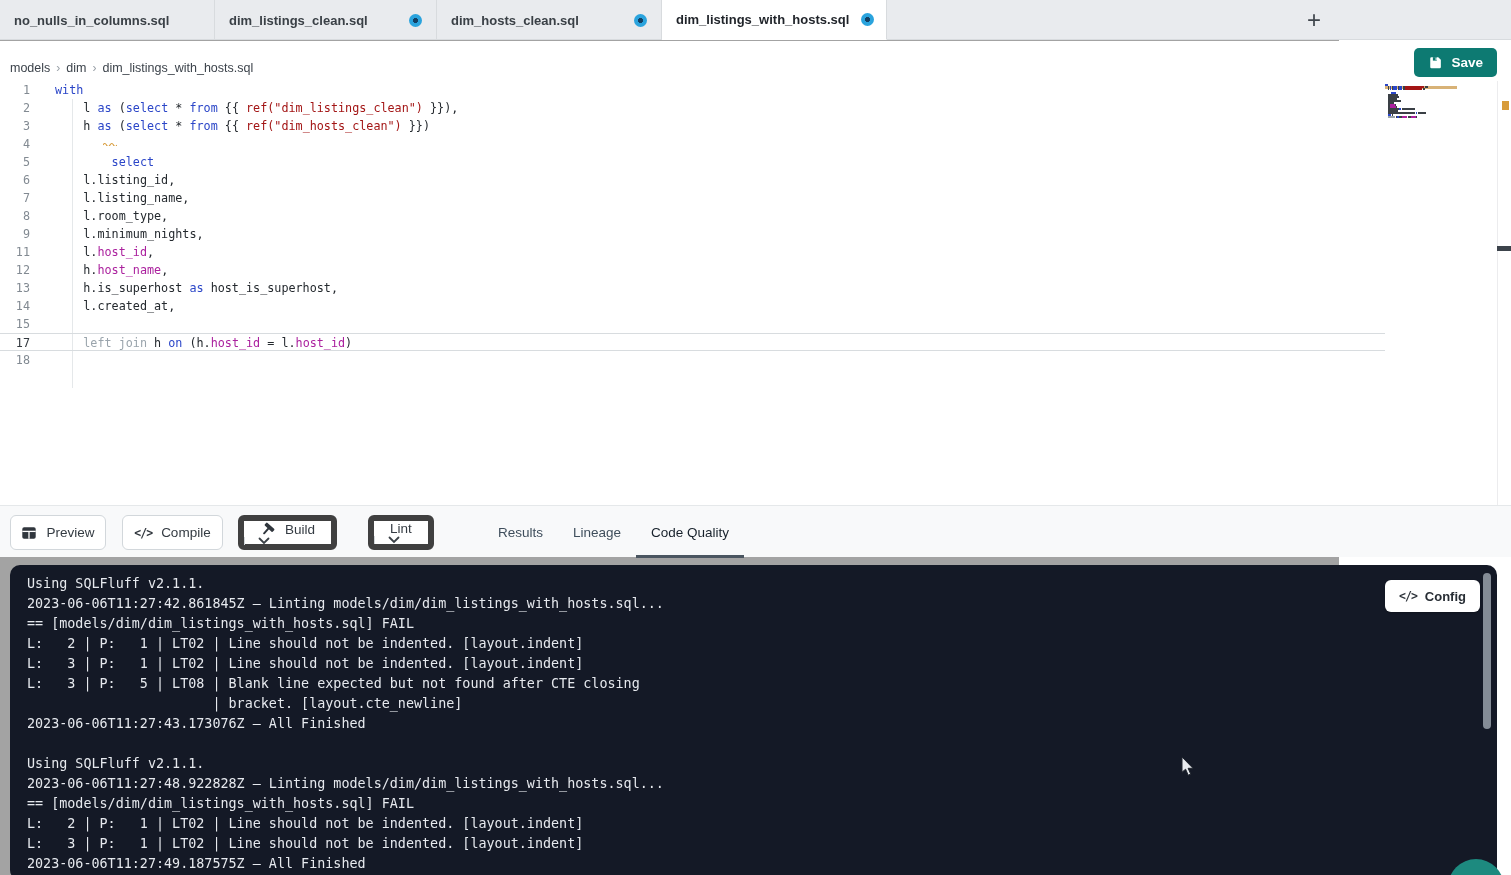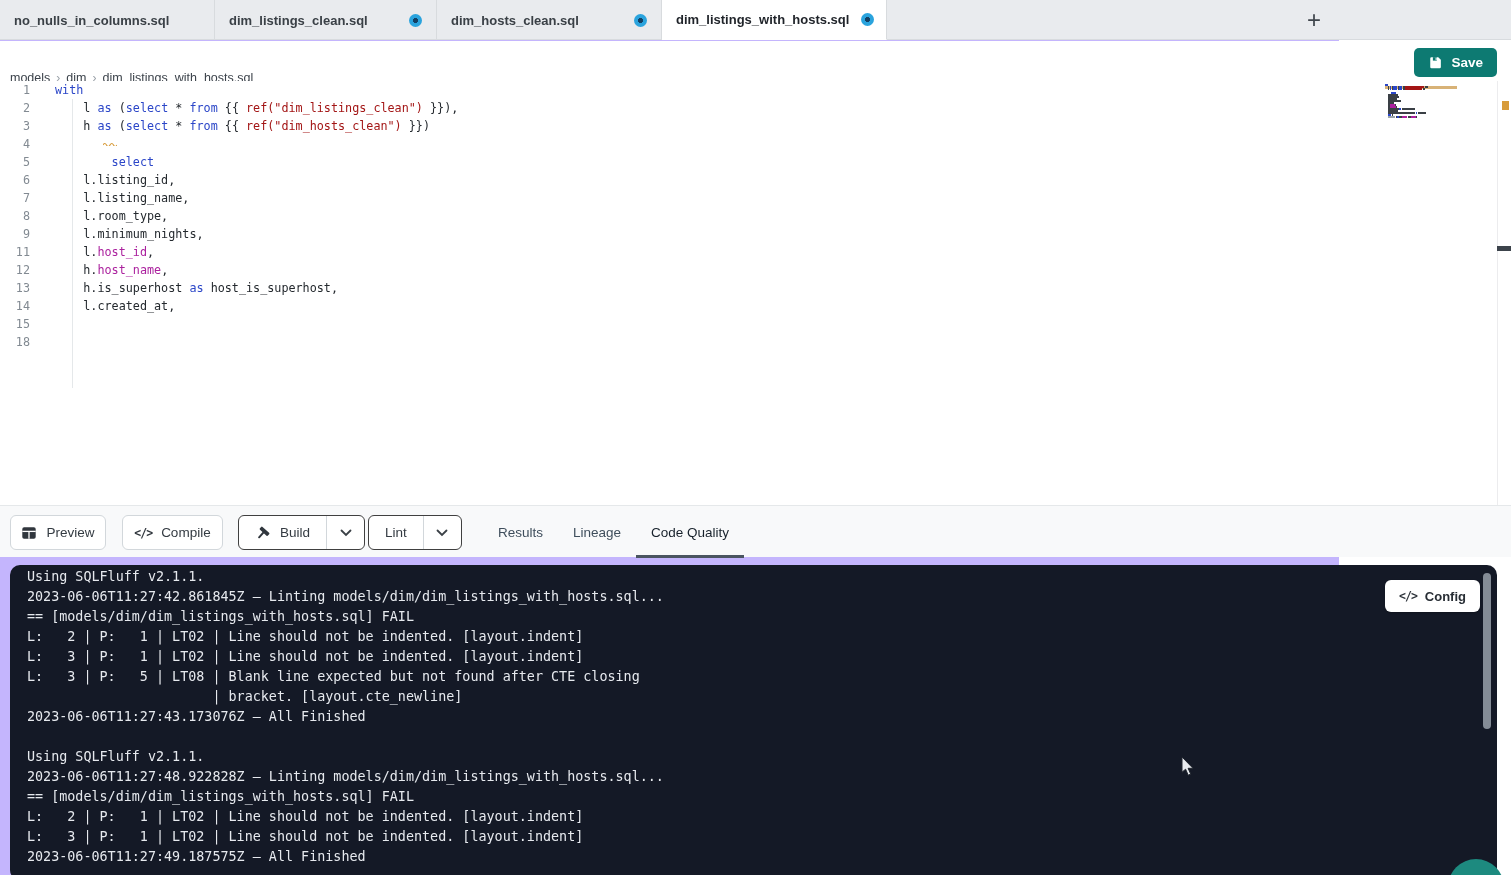--- a/index.html
+++ b/index.html
@@ -1,37 +1,37 @@
 <!DOCTYPE html>
 <html><head>
 <meta charset="utf-8">
 <title>dbt Cloud IDE</title>
 <style>
   * { margin:0; padding:0; box-sizing:border-box; }
   html,body { width:1511px; height:875px; overflow:hidden; background:#fff;
               font-family:"Liberation Sans", sans-serif; }
-  #stage { position:relative; width:1339px; height:875px; background:#c4b5fd; }
+  #stage { position:relative; width:1339px; height:875px; background:#a3a3a3; }
 
   
   #tabbar { position:absolute; left:0; top:0; width:1511px; height:40px;
             background:#e9ebee; border-bottom:1px solid #d8dbde; display:flex; }
   .ftab { height:40px; display:flex; align-items:center; justify-content:space-between;
           padding:0 14px; border-right:1px solid #d8dbde; cursor:pointer; }
   .ftab .flabel { font-size:13px; font-weight:600; color:#3a4046; white-space:nowrap; }
   .ftab.active { background:#fff; border-bottom:1px solid #fff; margin-bottom:-1px; }
   .ftab.active .flabel { color:#1f2329; }
   .dot { width:13px; height:13px; border-radius:50%; margin-left:12px; flex:0 0 auto;
          background:radial-gradient(circle at 50% 50%, #123f63 0 2.6px, #2aa3dd 2.7px); }
   #newtab { position:absolute; right:9px; top:4px; width:32px; height:32px;
             font-size:24px; font-weight:300; color:#3f454c; display:flex;
             align-items:center; justify-content:center; cursor:pointer; }
 
   
   #header { position:absolute; left:0; top:41px; width:1511px; height:40px; background:#fff; }
-  #breadcrumb { position:absolute; left:10px; top:30px; display:flex; align-items:center;
+  #breadcrumb { position:absolute; left:10px; top:20px; display:flex; align-items:center;
                 font-size:12.5px; color:#3c434b; }
   #breadcrumb .sep { color:#9aa1a8; margin:0 6px; font-size:12px; }
   #save-btn { position:absolute; right:14px; top:7px; height:29px; padding:0 14px;
               background:#0d7a72; color:#fff; border:none; border-radius:5px;
               font-size:13.5px; font-weight:600; display:flex; align-items:center;
               gap:8px; cursor:pointer; font-family:"Liberation Sans",sans-serif; }
 
   
   #editor { position:absolute; left:0; top:81px; width:1511px; height:424px;
             background:#fff; overflow:hidden; }
@@ -63,38 +63,38 @@
   #ruler-cursor { position:absolute; left:1497px; top:165px; width:14px; height:5px; background:#3c434b; }
 
   
   #toolbar { position:absolute; left:0; top:505px; width:1511px; height:52px;
              background:#f8f9fa; border-top:1px solid #e5e8ea; }
   .tbtn { position:absolute; top:9px; height:35px; background:#fff;
           border:1px solid #d2d7db; border-radius:6px; display:flex; align-items:center;
           justify-content:center; gap:9px; font-size:13.5px; color:#343b42;
           cursor:pointer; font-family:"Liberation Sans",sans-serif; }
   .sgroup { position:absolute; top:9px; height:35px; background:#fff;
-            border:1px solid #404040; border-radius:6px; display:flex; }
+            border:6px solid #404040; border-radius:6px; display:flex;flex-direction:column; }
   .sgroup .main { display:flex; align-items:center; gap:9px; padding:0 16px;
                   font-size:13.5px; color:#343b42; cursor:pointer; }
   .sgroup .chev { width:38px; display:flex; align-items:center; justify-content:center;
                   border-left:1px solid #d2d7db; cursor:pointer; }
   .icon-code { font-family:"DejaVu Sans Mono",monospace; font-weight:bold; font-size:11.5px;
                color:#30363d; letter-spacing:-1px; }
   #rtabs { position:absolute; left:483px; top:0; height:52px; display:flex; }
   .rtab { position:relative; height:52px; display:flex; align-items:center;
           padding:0 15px; font-size:13.5px; color:#3f4e5c; cursor:pointer;justify-content:center; }
   .rtab.active { color:#17212b; }
   .rtab.active::after { content:""; position:absolute; left:0; right:0; bottom:0;
                         height:3px; background:#4a5560; }
 
   
   #terminal { position:absolute; left:10px; top:565px; width:1487px; height:315px;
               background:#141926; border-radius:10px; }
-  #term-pre { position:absolute; left:17px; top:2px; font-family:"DejaVu Sans Mono",monospace;
+  #term-pre { position:absolute; left:17px; top:9px; font-family:"DejaVu Sans Mono",monospace;
               font-size:13.4px; line-height:20px; color:#e6e9ee; white-space:pre; }
   #config-btn { position:absolute; right:17px; top:15px; height:32px; padding:0 14px;
                 background:#fff; border:none; border-radius:6px; display:flex; align-items:center;
                 gap:8px; font-size:13px; font-weight:600; color:#272d34; cursor:pointer;
                 box-shadow:0 1px 2px rgba(0,0,0,.25); font-family:"Liberation Sans",sans-serif; }
   #term-scrollbar { position:absolute; right:6px; top:8px; width:8px; height:156px;
                     background:#848c96; border-radius:4px; cursor:pointer; }
   #fab { position:absolute; left:1448px; top:859px; width:56px; height:56px;
          border-radius:50%; background:#1d8a7f; cursor:pointer; }
   #mouse-cursor { position:absolute; left:1181px; top:756px; }
@@ -194,20 +194,24 @@
           <span class="gutter">13</span>
           <span class="ltext" style="padding-left: 7px;"><span class="tok-pl">    h.is_superhost </span><span class="tok-kw">as</span><span class="tok-pl"> host_is_superhost,</span></span>
         </div>
         <div class="crow">
           <span class="gutter">14</span>
           <span class="ltext" style="padding-left: 7px;"><span class="tok-pl">    l.created_at,</span></span>
         </div>
         <div class="crow">
           <span class="gutter">15</span>
         </div>
+        <div class="crow current">
+          <span class="gutter">17</span>
+          <span class="ltext" style="padding-left: 7px;"><span class="tok-pl">    </span><span class="tok-gray">left join</span><span class="tok-pl"> h </span><span class="tok-kw">on</span><span class="tok-pl"> (h.</span><span class="tok-mag">host_id</span><span class="tok-pl"> = l.</span><span class="tok-mag">host_id</span><span class="tok-pl">)</span></span>
+        </div>
         <div class="crow">
           <span class="gutter">18</span>
           <span class="ltext" style="padding-left: 7px;"></span>
         </div>
       </div>
     <div id="squiggle">
       <svg width="14" height="4" viewBox="0 0 14 4">
         <path d="M0 3 Q1.75 0 3.5 3 T7 3 T10.5 3 T14 3" stroke="#d79b3a" stroke-width="1.1" fill="none"></path>
       </svg>
     </div>

